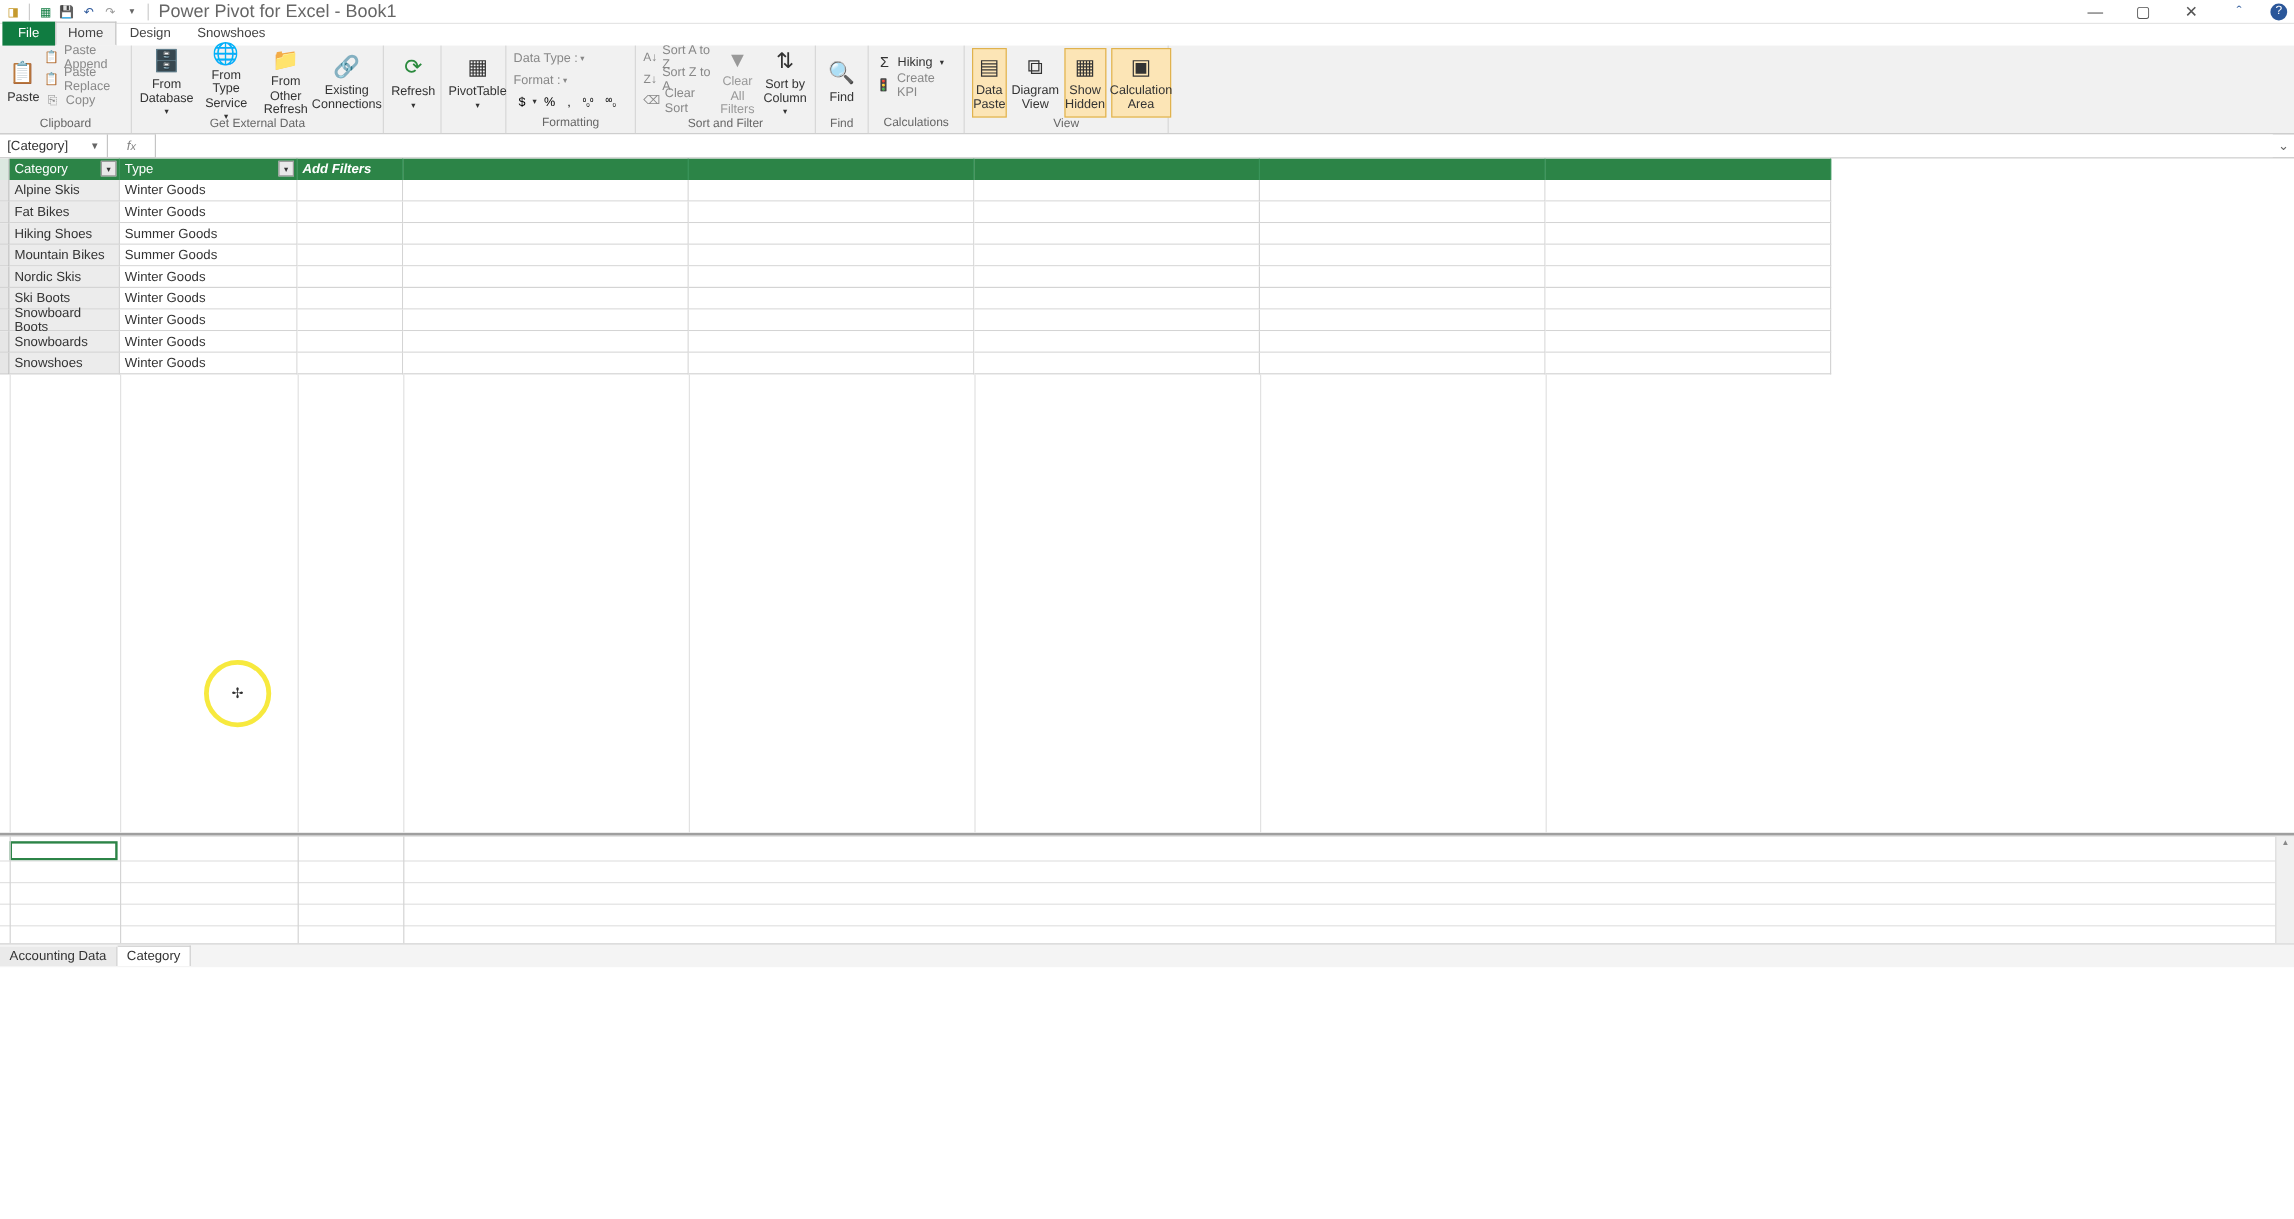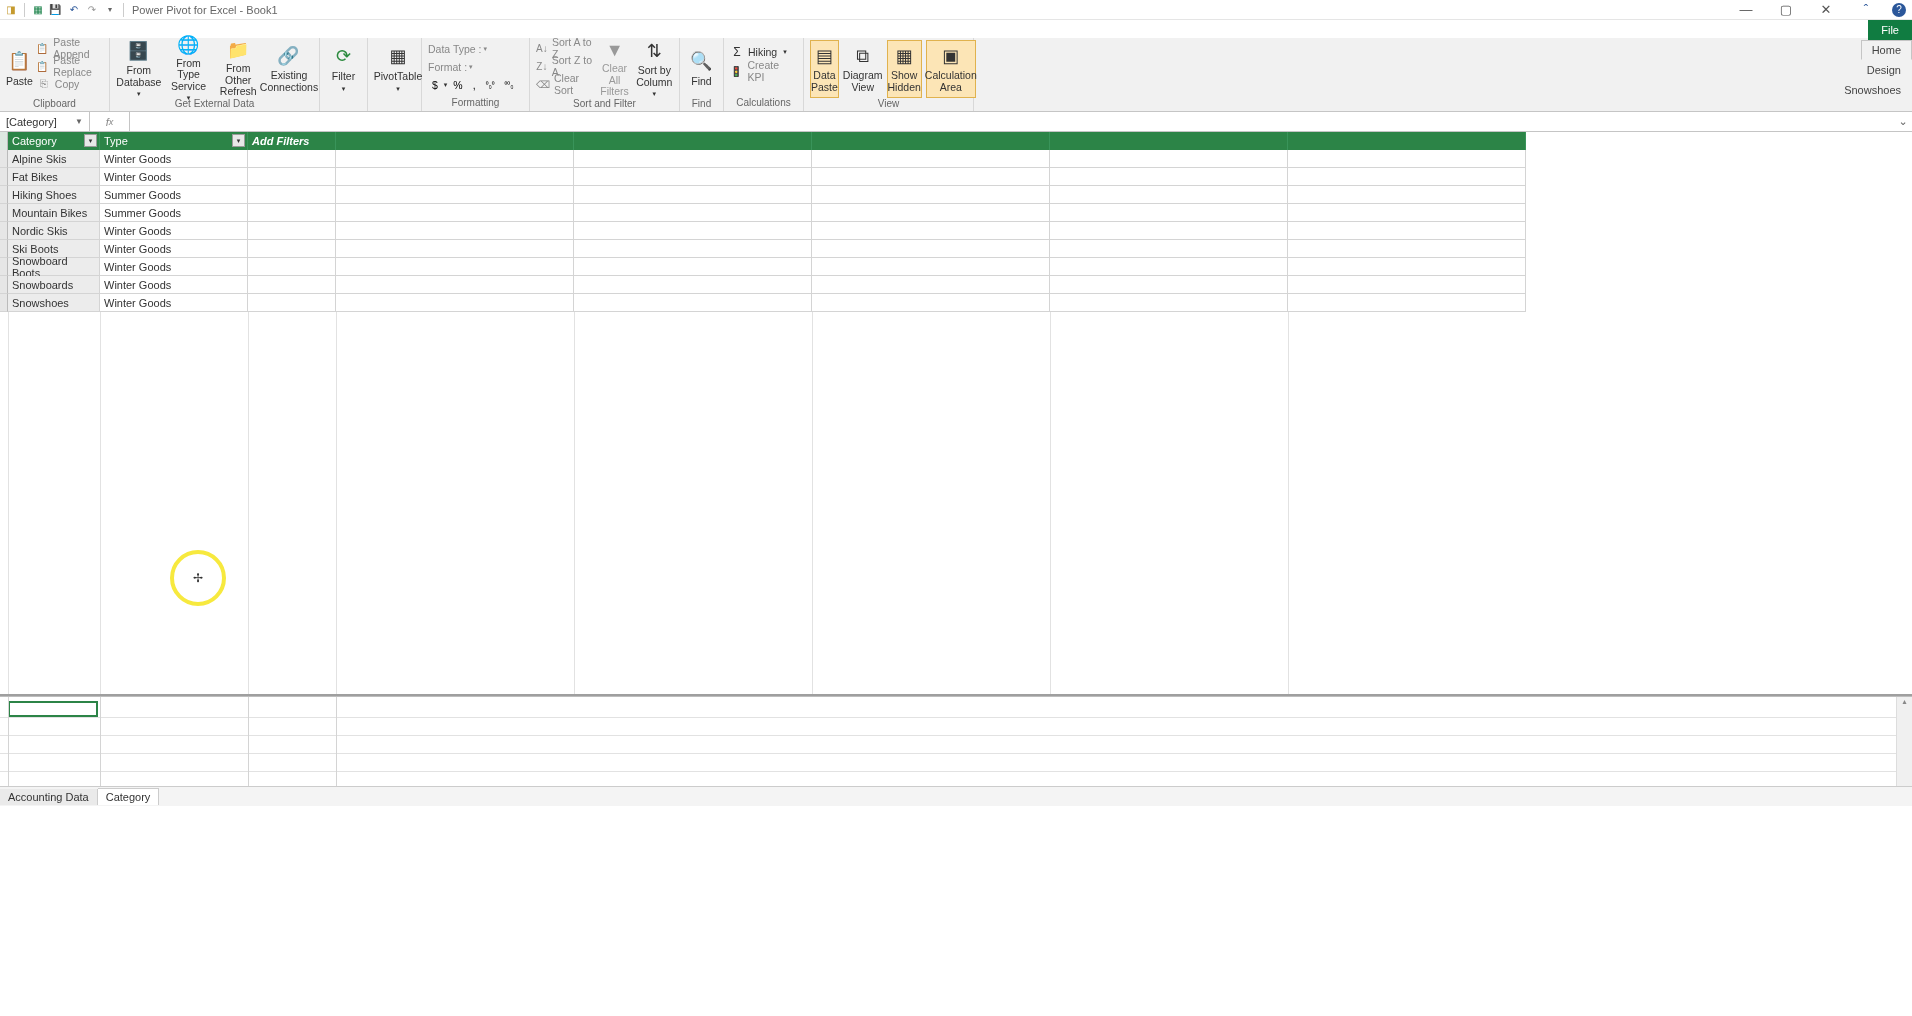--- a/index.html
+++ b/index.html
@@ -3,27 +3,27 @@
 <meta charset="utf-8">
 <style>
 * { box-sizing: border-box; margin: 0; padding: 0; font-family: "Segoe UI", Tahoma, sans-serif; }
 body { background: #fff; overflow: hidden; width: 1912px; height: 1016px; font-size: 11px; color: #333; }
 
 
 .titlebar { height: 20px; display: flex; align-items: center; padding: 0 4px; background: #fff; border-bottom: 1px solid #e5e5e5; }
 .titlebar .qat { display: flex; align-items: center; gap: 4px; }
 .titlebar .qat-icon { width: 14px; height: 14px; display: flex; align-items: center; justify-content: center; font-size: 10px; }
 .qat-sep { width: 1px; height: 14px; background: #ccc; margin: 0 2px; }
-.titlebar .apptitle { margin-left: 6px; color: #666; font-size: 11px; }
+.titlebar .apptitle { margin-left: 6px; color: #666; font-size: 15px; }
 .window-controls { position: absolute; right: 6px; top: 2px; display: flex; gap: 12px; align-items: center; }
 .window-controls span { font-size: 13px; color: #555; cursor: default; }
 .wc-btn { width: 28px; text-align: center; }
 
 
-.tabstrip { height: 18px; display: flex; align-items: flex-end; background: #fff; padding-left: 2px; flex-direction: column; }
+.tabstrip { height: 18px; display: flex; align-items: flex-end; background: #fff; padding-left: 2px; }
 .tab { padding: 3px 10px; font-size: 11px; color: #444; border: 1px solid transparent; }
 .tab.file { background: #107c41; color: #fff; padding: 3px 12px; }
 .tab.active { border: 1px solid #c5c5c5; border-bottom: 1px solid #f1f1f1; background: #f1f1f1; }
 
 
 .ribbon { height: 74px; background: #f1f1f1; border-bottom: 1px solid #c5c5c5; display: flex; }
 .ribbon-group { border-right: 1px solid #d8d8d8; padding: 2px 6px; display: flex; flex-direction: column; justify-content: space-between; }
 .ribbon-group-label { text-align: center; font-size: 10px; color: #666; padding-bottom: 1px; }
 .ribbon-group-body { flex: 1; display: flex; align-items: flex-start; gap: 4px; }
 .big-btn { display: flex; flex-direction: column; align-items: center; justify-content: center; width: 48px; height: 58px; text-align: center; font-size: 10.5px; line-height: 1.1; gap: 2px; cursor: default; }
@@ -150,21 +150,21 @@
           <span>Existing Connections</span>
         </div>
     </div>
     <div class="ribbon-group-label">Get External Data</div>
   </div>
 
   <div class="ribbon-group" style="width:48px;">
     <div class="ribbon-group-body">
       <div class="big-btn">
           <span class="ico" style="color:#2b8a3e;">⟳</span>
-          <span>Filter</span>
+          <span>Refresh</span>
           <span style="font-size:7px;">▾</span>
         </div>
     </div>
     <div class="ribbon-group-label">&nbsp;</div>
   </div>
 
   <div class="ribbon-group" style="width:54px;">
     <div class="ribbon-group-body">
       <div class="big-btn">
           <span class="ico">▦</span>

